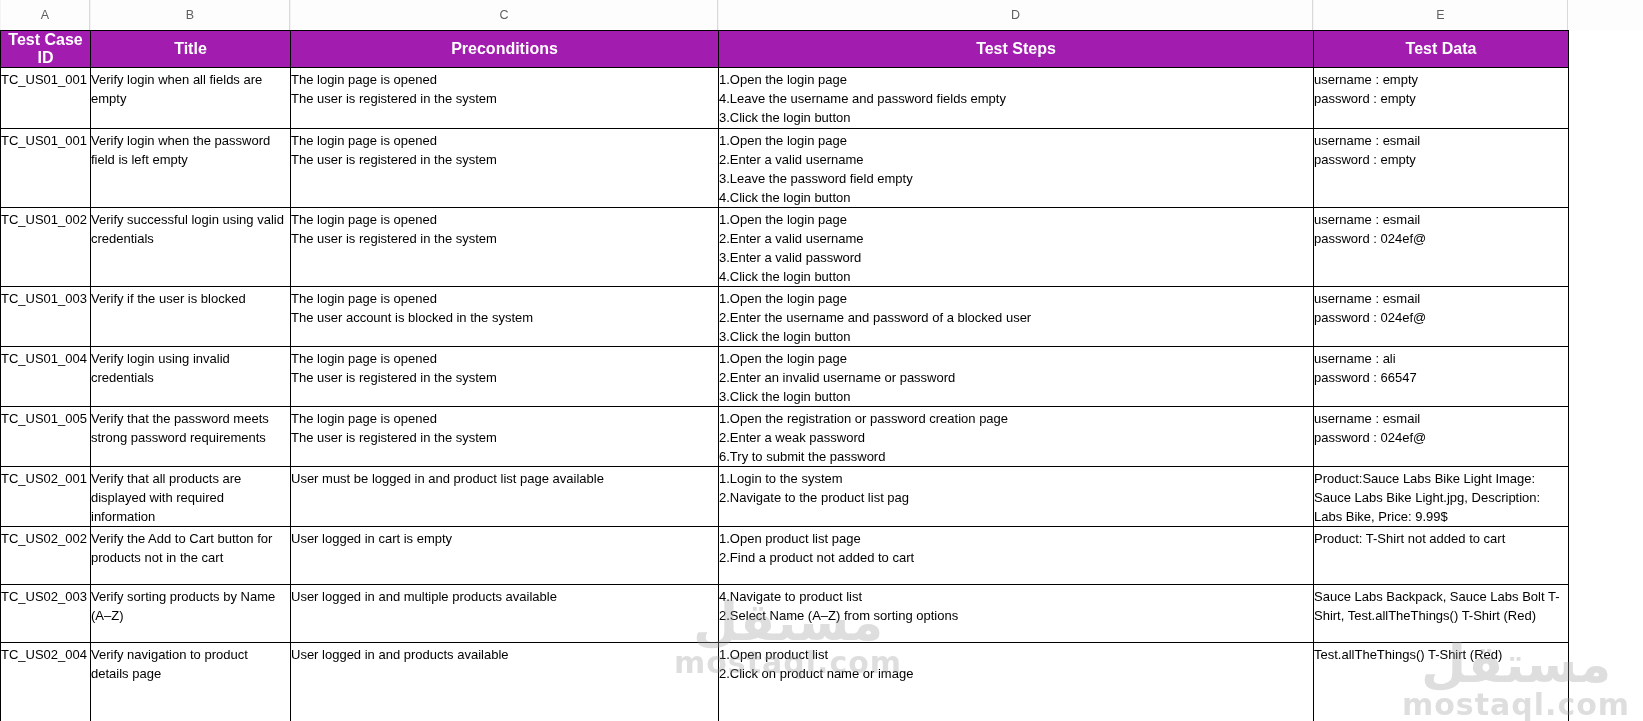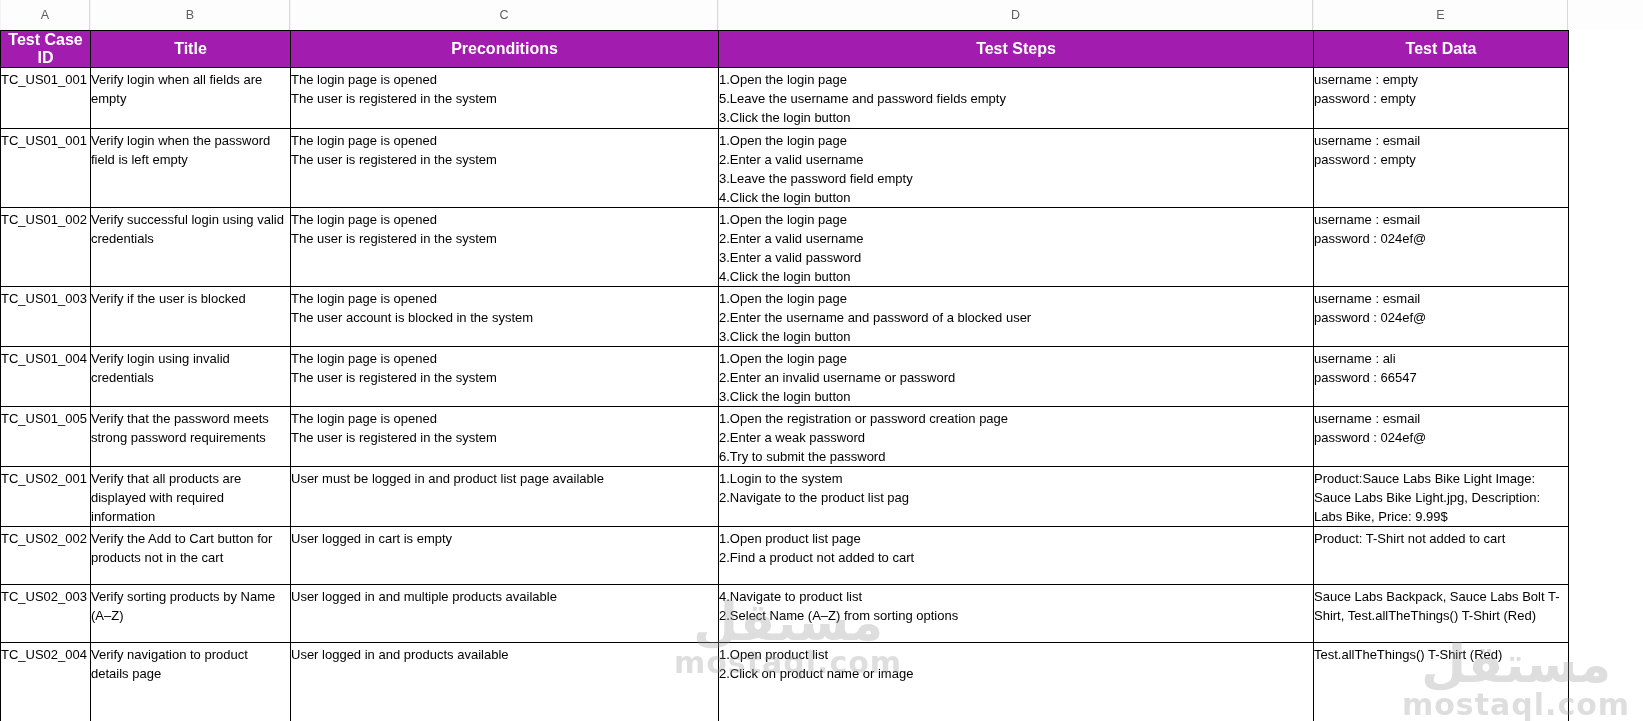--- a/index.html
+++ b/index.html
@@ -112,21 +112,21 @@
           </td>
           <td>
             <div class="line">Verify login when all fields are empty</div>
           </td>
           <td>
             <div class="line">The login page is opened</div>
             <div class="line">The user is registered in the system</div>
           </td>
           <td>
             <div class="line">1.Open the login page</div>
-            <div class="line">5.Leave the username and password fields empty</div>
+            <div class="line">4.Leave the username and password fields empty</div>
             <div class="line">3.Click the login button</div>
           </td>
           <td>
             <div class="line">username : empty</div>
             <div class="line">password : empty</div>
           </td>
         </tr>
         <tr style="height: 77px;">
           <td>
             <div class="line">TC_US01_001</div>

